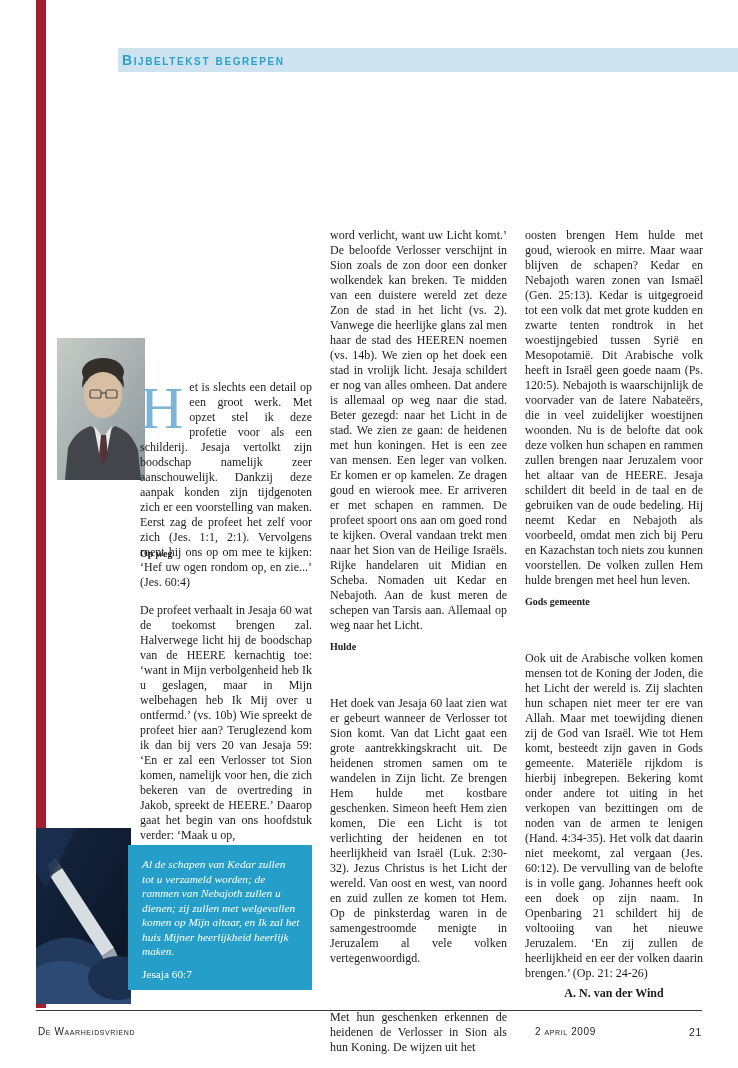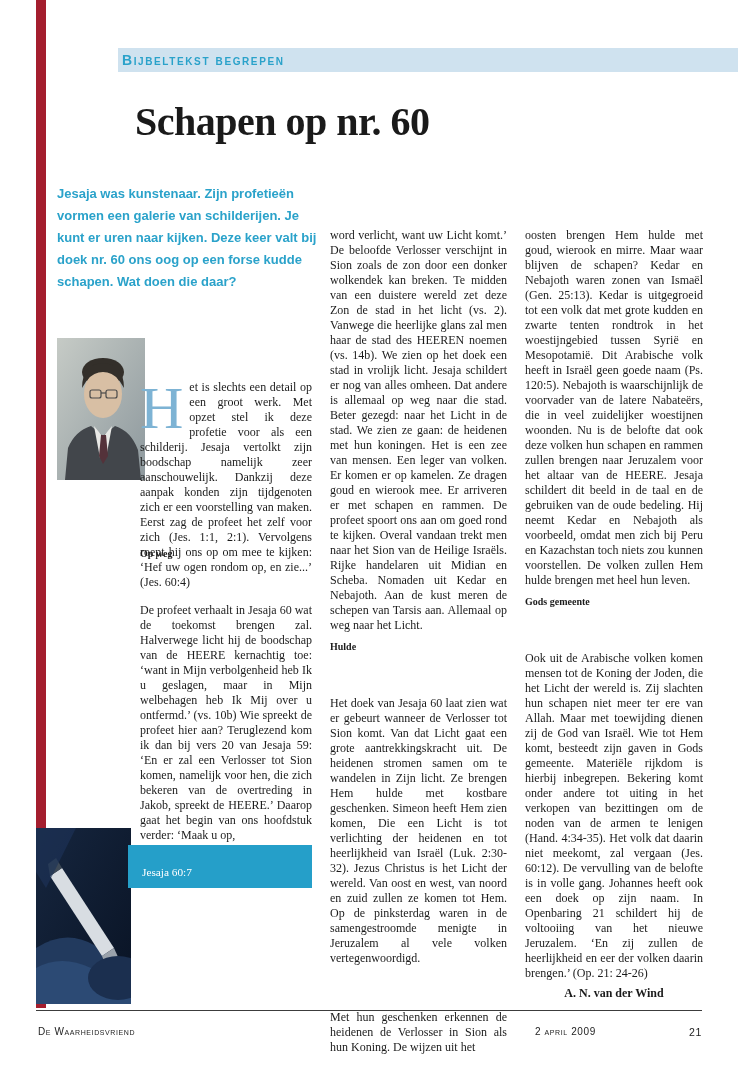--- a/index.html
+++ b/index.html
@@ -162,23 +162,21 @@
 <body>
 
 <div class="page">
 
   <div class="red-bar"></div>
 
   <div class="band">
     <span class="band-label">Bijbeltekst begrepen</span>
   </div>
 
-  <h1 class="title">Schapen op nr. 60</h1>
-
-  <p class="intro">Jesaja was kunstenaar. Zijn profetieën vormen een galerie van schilderijen. Je kunt er uren naar kijken. Deze keer valt bij doek nr. 60 ons oog op een forse kudde schapen. Wat doen die daar?</p>
+
 
   <div class="portrait">
     <svg width="88" height="142" viewBox="0 0 88 142" xmlns="http://www.w3.org/2000/svg">
       <defs>
         <linearGradient id="pbg" x1="0" y1="0" x2="1" y2="1">
           <stop offset="0" stop-color="#c6cbc6"></stop>
           <stop offset="1" stop-color="#8d989d"></stop>
         </linearGradient>
       </defs>
       <rect width="88" height="142" fill="url(#pbg)"></rect>
@@ -217,20 +215,21 @@
       <path d="M0 140 Q25 126 55 140 L95 160 L95 176 L0 176 Z" fill="#2c4a74"></path>
       <polygon points="14,48 26,40 78,120 66,128" fill="#d8dde2"></polygon>
       <polygon points="66,128 78,120 86,138 70,138" fill="#9aa2ab"></polygon>
       <polygon points="14,48 26,40 20,30 12,36" fill="#3e4a57"></polygon>
       <ellipse cx="82" cy="150" rx="30" ry="22" fill="#1b2f4f"></ellipse>
       <path d="M0 0 L40 0 L10 60 L0 44 Z" fill="#1d3357" opacity="0.65"></path>
     </svg>
   </div>
 
   <div class="quote-box">
+    <p class="quote-text">Al de schapen van Kedar zullen tot u verzameld worden; de rammen van Nebajoth zullen u dienen; zij zullen met welgevallen komen op Mijn altaar, en Ik zal het huis Mijner heerlijkheid heerlijk maken.</p>
     <p class="quote-ref">Jesaja 60:7</p>
   </div>
 
   <div class="col col2">
     <p class="body-p">word verlicht, want uw Licht komt.’ De beloofde Verlosser verschijnt in Sion zoals de zon door een donker wolkendek kan breken. Te midden van een duistere wereld zet deze Zon de stad in het licht (vs. 2). Vanwege die heerlijke glans zal men haar de stad des HEEREN noemen (vs. 14b). We zien op het doek een stad in vrolijk licht. Jesaja schildert er nog van alles omheen. Dat andere is allemaal op weg naar die stad. Beter gezegd: naar het Licht in de stad. We zien ze gaan: de heidenen met hun koningen. Het is een zee van mensen. Een leger van volken. Er komen er op kamelen. Ze dragen goud en wierook mee. Er arriveren er met schapen en rammen. De profeet spoort ons aan om goed rond te kijken. Overal vandaan trekt men naar het Sion van de Heilige Israëls. Rijke handelaren uit Midian en Scheba. Nomaden uit Kedar en Nebajoth. Aan de kust meren de schepen van Tarsis aan. Allemaal op weg naar het Licht.</p>
     <h2 class="section-heading">Hulde</h2>
     <p class="body-p">Het doek van Jesaja 60 laat zien wat er gebeurt wanneer de Verlosser tot Sion komt. Van dat Licht gaat een grote aantrekkingskracht uit. De heidenen stromen samen om te wandelen in Zijn licht. Ze brengen Hem hulde met kostbare geschenken. Simeon heeft Hem zien komen, Die een Licht is tot verlichting der heidenen en tot heerlijkheid van Israël (Luk. 2:30-32). Jezus Christus is het Licht der wereld. Van oost en west, van noord en zuid zullen ze komen tot Hem. Op de pinksterdag waren in de samengestroomde menigte in Jeruzalem al vele volken vertegenwoordigd.</p>
     <p class="body-p">Met hun geschenken erkennen de heidenen de Verlosser in Sion als hun Koning. De wijzen uit het</p>
   </div>
 

